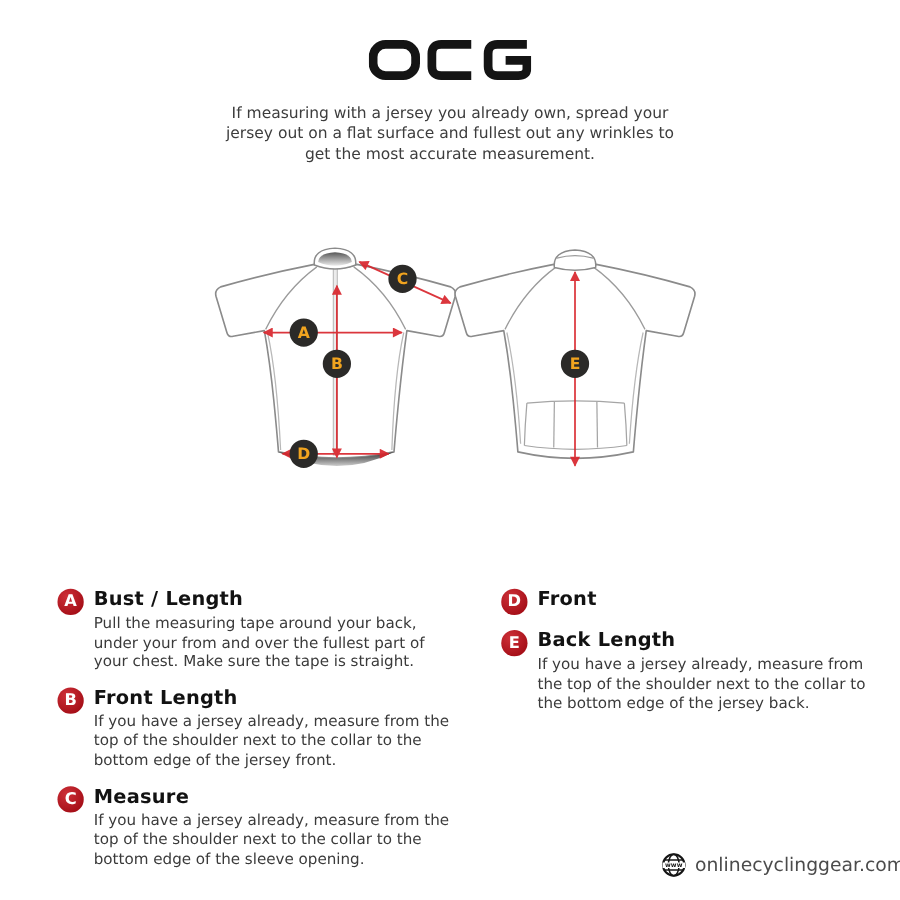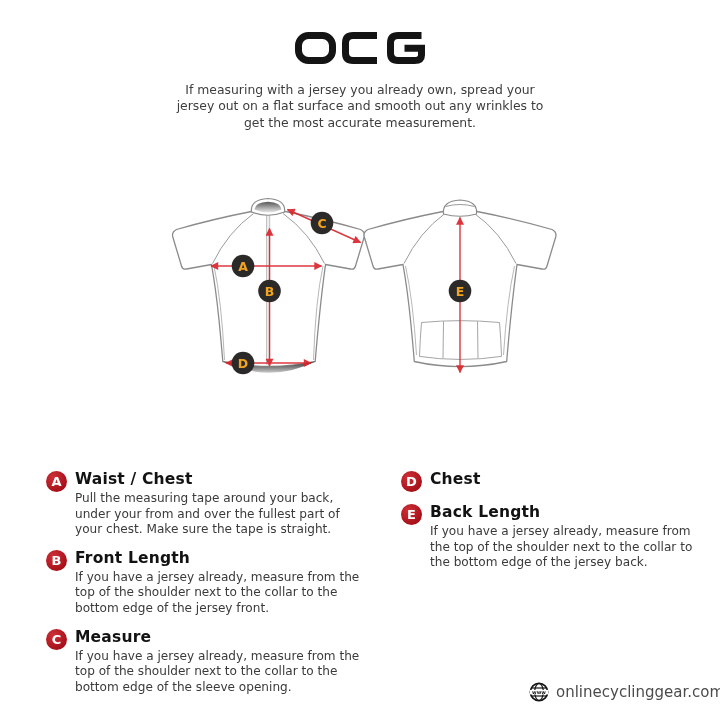--- a/index.html
+++ b/index.html
@@ -36,21 +36,21 @@
   <span class="sr-only">OCG</span>
   <svg width="130" height="36" viewBox="0 0 130 36" aria-hidden="true">
     <g fill="none" stroke="#141414" stroke-width="7" stroke-linecap="butt">
       <rect x="3.5" y="5.5" width="34" height="25" rx="10"></rect>
       <path d="M 82 5.5 H 58 Q 50.5 5.5 50.5 13 V 23 Q 50.5 30.5 58 30.5 H 82"></path>
       <path d="M 126.5 5.5 H 103 Q 95.5 5.5 95.5 13 V 23 Q 95.5 30.5 103 30.5 H 119.5 Q 126.5 30.5 126.5 25 V 18.2 H 109.5"></path>
     </g>
   </svg>
 </div>
 
-<p class="intro">If measuring with a jersey you already own, spread your jersey out on a flat surface and smooth out any wrinkles to get the most accurate measurement.</p>
+<p class="intro">If measuring with a jersey you already own, spread your jersey out on a flat surface and fullest out any wrinkles to get the most accurate measurement.</p>
 
 <svg class="diagram" width="440" height="205" viewBox="140 188 440 205">
   <defs>
     <marker id="ahE" viewBox="0 0 10 10" refX="9" refY="5" markerWidth="9" markerHeight="8" markerUnits="userSpaceOnUse" orient="auto">
       <path d="M0,0 L10,5 L0,10 Z" fill="#d9262d"></path>
     </marker>
     <marker id="ahS" viewBox="0 0 10 10" refX="1" refY="5" markerWidth="9" markerHeight="8" markerUnits="userSpaceOnUse" orient="auto">
       <path d="M10,0 L0,5 L10,10 Z" fill="#d9262d"></path>
     </marker>
     <linearGradient id="hemShade" x1="0" y1="0" x2="0" y2="1">
@@ -134,21 +134,21 @@
       <circle cx="460" cy="291" r="11.3" fill="#2b2a28"></circle>
       <text x="460" y="295.5">E</text>
     </g>
   </g>
 </svg>
 
 <div class="legend-col legend-left">
   <div class="legend-item">
     <span class="badge">A</span>
     <div class="legend-text">
-      <h3>Waist / Chest</h3>
+      <h3>Bust / Length</h3>
       <p>Pull the measuring tape around your back, under your from and over the fullest part of your chest. Make sure the tape is straight.</p>
     </div>
   </div>
   <div class="legend-item">
     <span class="badge">B</span>
     <div class="legend-text">
       <h3>Front Length</h3>
       <p>If you have a jersey already, measure from the top of the shoulder next to the collar to the bottom edge of the jersey front.</p>
     </div>
   </div>
@@ -158,21 +158,21 @@
       <h3>Measure</h3>
       <p>If you have a jersey already, measure from the top of the shoulder next to the collar to the bottom edge of the sleeve opening.</p>
     </div>
   </div>
 </div>
 
 <div class="legend-col legend-right">
   <div class="legend-item">
     <span class="badge">D</span>
     <div class="legend-text">
-      <h3>Chest</h3>
+      <h3>Front</h3>
     </div>
   </div>
   <div class="legend-item">
     <span class="badge">E</span>
     <div class="legend-text">
       <h3>Back Length</h3>
       <p>If you have a jersey already, measure from the top of the shoulder next to the collar to the bottom edge of the jersey back.</p>
     </div>
   </div>
 </div>

